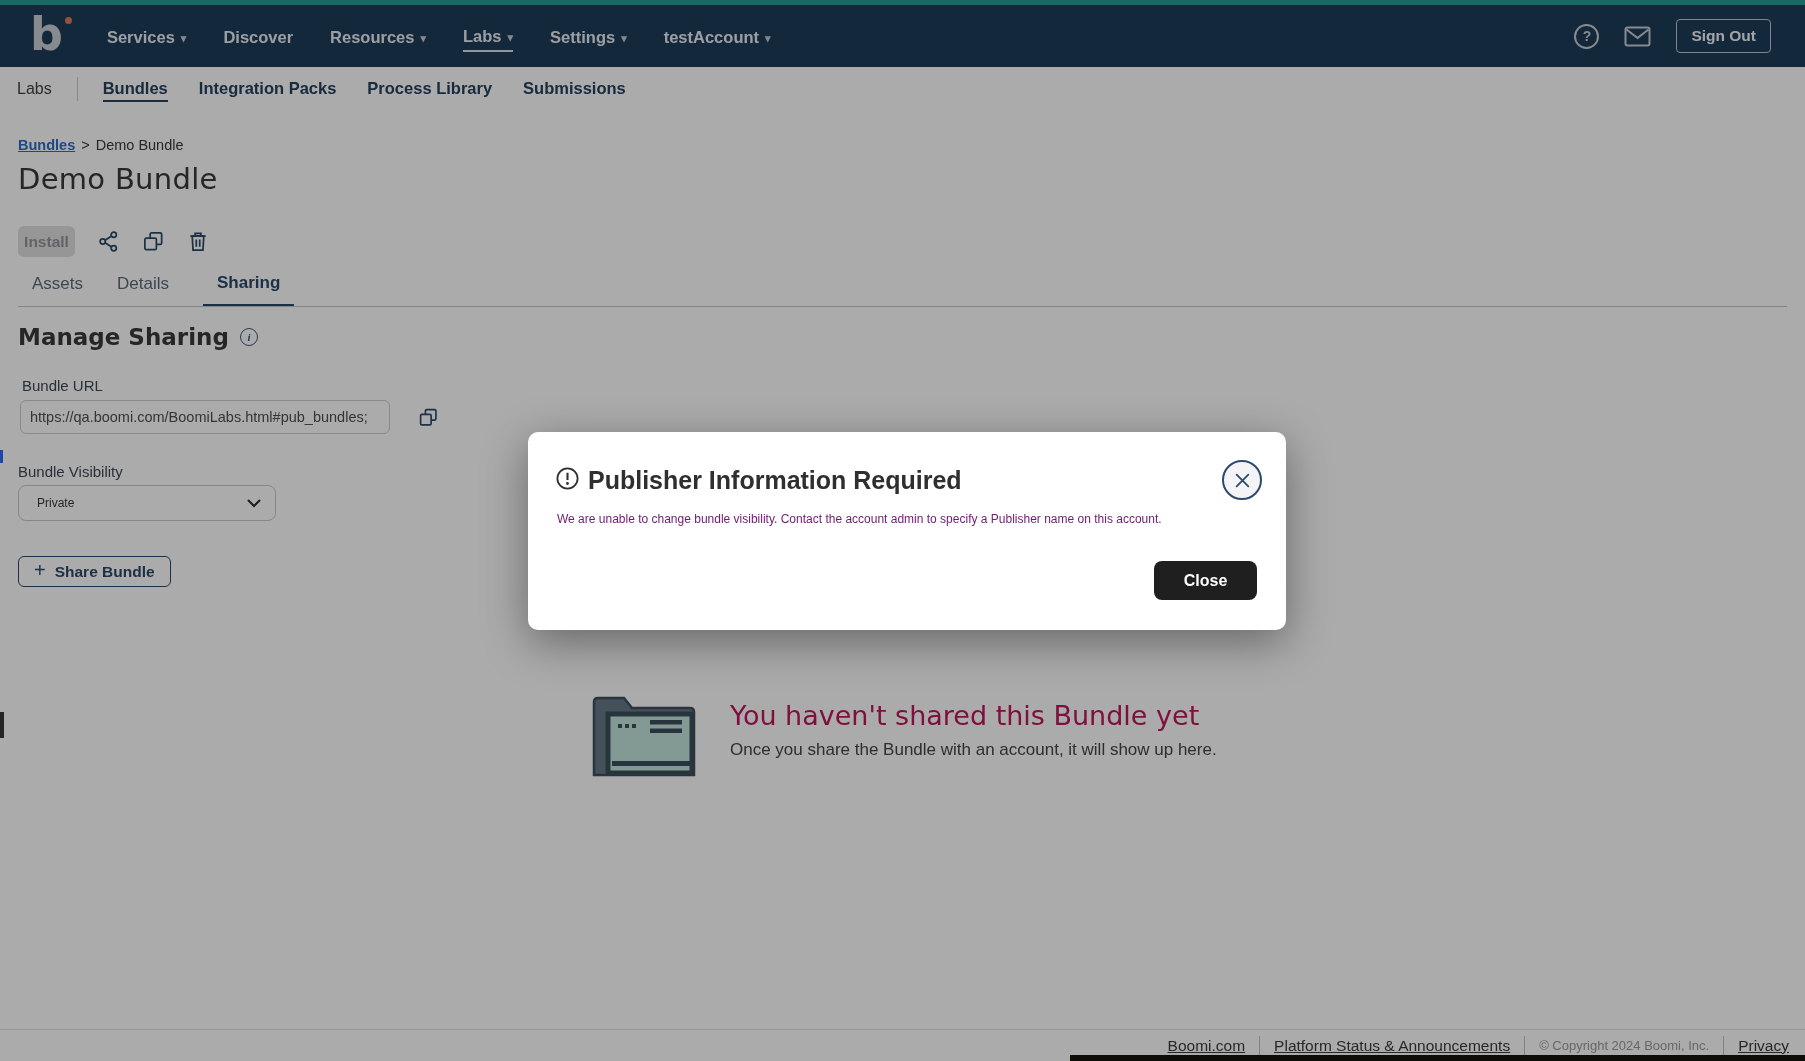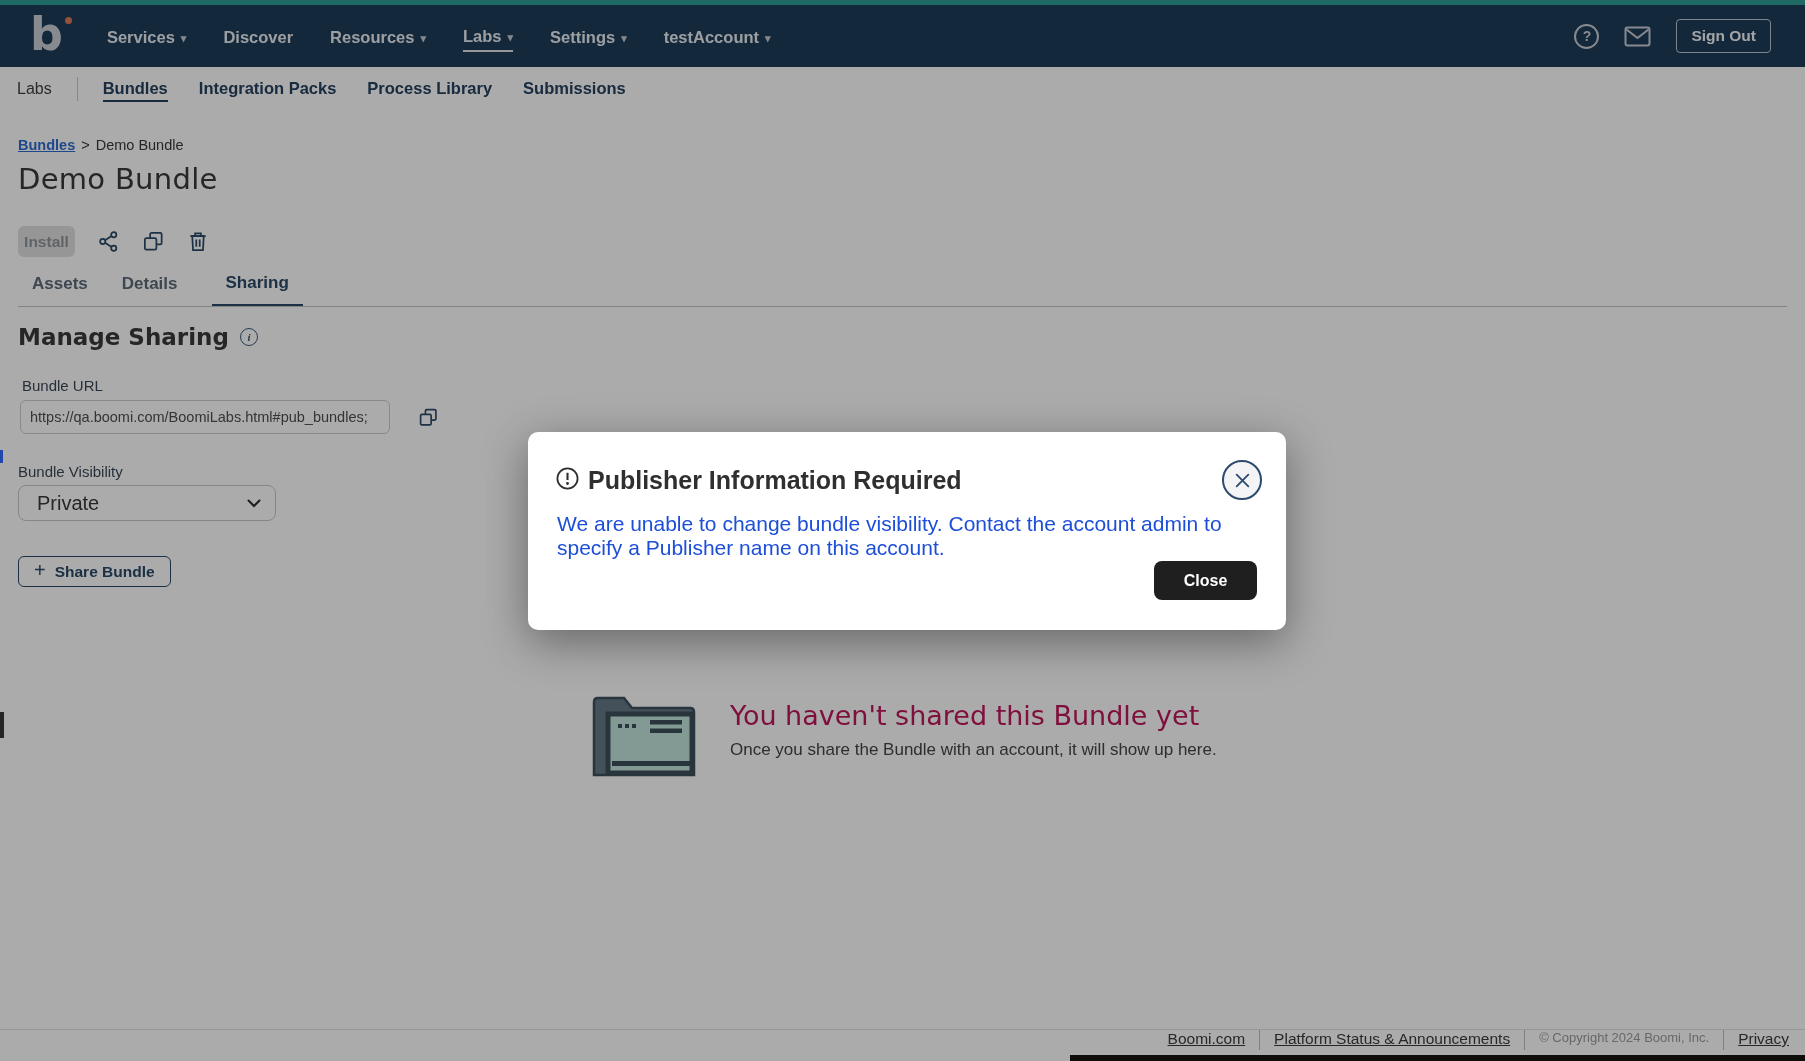--- a/index.html
+++ b/index.html
@@ -40,70 +40,70 @@
   .breadcrumb a { color:#2F6BD0; font-weight:600; text-decoration:underline; cursor:pointer; }
   .page-title { position:absolute; left:18px; top:52px; font:500 29px "DejaVu Sans", sans-serif; color:#3A3A3A; letter-spacing:.3px; }
 
   .toolbar { position:absolute; left:18px; top:116px; display:flex; align-items:center; gap:22px; }
   .install-btn { width:57px; height:31px; background:#E0E0E0; border:none; border-radius:6px;
     color:#8E959C; font:600 15.5px "Liberation Sans", sans-serif; cursor:default; }
   .tool-icon { display:flex; align-items:center; cursor:pointer; }
 
   .gray-rule { position:absolute; left:18px; top:196px; width:1769px; height:1px; background:#C4C4C4; }
   .tab-row { position:absolute; left:32px; top:163px; display:flex; gap:34px; align-items:flex-end; }
-  .tab { font-size:17px; font-weight:700; color:#5C6B7A; padding:0 0 13px; cursor:pointer; }
+  .tab { font-size:17px; font-weight:400; color:#5C6B7A; padding:0 0 13px; cursor:pointer; }
   .tab.active { color:#2B4A67; font-weight:bold; padding:0 14px 11px; border-bottom:3px solid #2B4A67; }
 
   .section-title-row { position:absolute; left:18px; top:214px; display:flex; align-items:center; gap:11px; }
   .section-title { font:600 23px "DejaVu Sans", sans-serif; color:#3A3A3A; }
   .info-icon { width:18px; height:18px; border:1.5px solid #3C5A78; border-radius:50%; color:#3C5A78;
     font:italic bold 11px "Liberation Serif", serif; display:flex; align-items:center; justify-content:center; cursor:pointer; }
 
   .field-label { position:absolute; font-size:15px; font-weight:normal; color:#3C4857; }
   .url-row { position:absolute; left:20px; top:290px; display:flex; align-items:center; gap:28px; }
   .url-input { width:370px; height:34px; border:1px solid #C9CDD1; border-radius:6px; padding:0 6px 0 9px;
     font-size:14.5px; color:#4F4F4F; background:#fff; }
   .copy-btn { display:flex; align-items:center; cursor:pointer; background:none; border:none; padding:0; }
 
   .select-box { position:absolute; left:18px; top:375px; width:258px; height:36px; border:1px solid #C4C9CE;
     border-radius:8px; background:#fff; display:flex; align-items:center; padding:0 14px 0 18px; cursor:pointer; }
-  .select-value { font-size:20px; color:#3A3A3A; }
+  .select-value { font-size:12px; color:#3A3A3A; }
   .select-chevron { margin-left:auto; display:flex; align-items:center; }
 
   .share-btn { position:absolute; left:18px; top:446px; height:31px; border:1.5px solid #2B4A67; border-radius:6px;
     background:#fff; color:#2B4A67; font:bold 15.5px "Liberation Sans", sans-serif; padding:0 15px;
     display:flex; align-items:center; gap:9px; cursor:pointer; }
   .share-btn .plus { font-size:20px; font-weight:normal; margin-top:-2px; }
 
   .empty-state { position:absolute; left:590px; top:578px; display:flex; gap:30px; }
   .empty-text { padding-top:12px; }
   .empty-title { font:500 27px "DejaVu Sans", sans-serif; color:#be185d; }
   .empty-desc { margin-top:9px; font-size:17px; color:#454545; }
 
   
   .footer { position:absolute; left:0; right:0; top:919px; height:32px; border-top:1px solid #E0E0E0;
-    display:flex; align-items:flex-start; justify-content:flex-end; gap:14px; padding-right:16px; background:#fff; }
+    display:flex; align-items:center; justify-content:flex-end; gap:14px; padding-right:16px; background:#fff; }
   .footer a { color:#3B3B3B; font-size:15.5px; text-decoration:underline; cursor:pointer; }
   .footer-divider { width:1px; height:20px; background:#BFBFBF; }
   .footer .copyright { color:#9B9B9B; font-size:13px; }
 
   
   .edge-blue { position:absolute; left:0; top:450px; width:3px; height:13px; background:#2F6BFF; z-index:3; }
   .edge-dark { position:absolute; left:0; top:712px; width:4px; height:26px; background:#3A3A3A; z-index:3; }
   .bottom-strip { position:absolute; left:1070px; top:1055px; width:735px; height:6px; background:#15140D; z-index:4; }
 
   
   .overlay { position:absolute; inset:0; background:rgba(0,0,0,0.33); z-index:10; }
   .modal { position:absolute; left:528px; top:432px; width:758px; height:198px; background:#fff; border-radius:10px;
     box-shadow:0 12px 45px rgba(0,0,0,0.4); z-index:20; }
   .modal-header { position:absolute; left:27px; top:34px; display:flex; align-items:center; gap:8px; }
   .modal-title { font:bold 25px "Liberation Sans", sans-serif; color:#2F2F2F; }
   .modal-close { position:absolute; right:24px; top:28px; width:40px; height:40px; border-radius:50%;
     border:2px solid #2C4A6E; background:#F4F4F6; display:flex; align-items:center; justify-content:center; cursor:pointer; }
-  .modal-message { position:absolute; left:29px; top:80px; width:705px; font-size:21px; color:#1d4ed8; }
+  .modal-message { position:absolute; left:29px; top:80px; width:705px; font-size:12px; color:#701a75; }
   .modal-close-btn { position:absolute; right:29px; top:129px; width:103px; height:39px; background:#1F1F1F;
     border:none; border-radius:8px; color:#fff; font:bold 16px "Liberation Sans", sans-serif; cursor:pointer; }
 </style>
 </head>
 <body>
 
 <div class="app">
 
   <div class="top-strip"></div>
 

